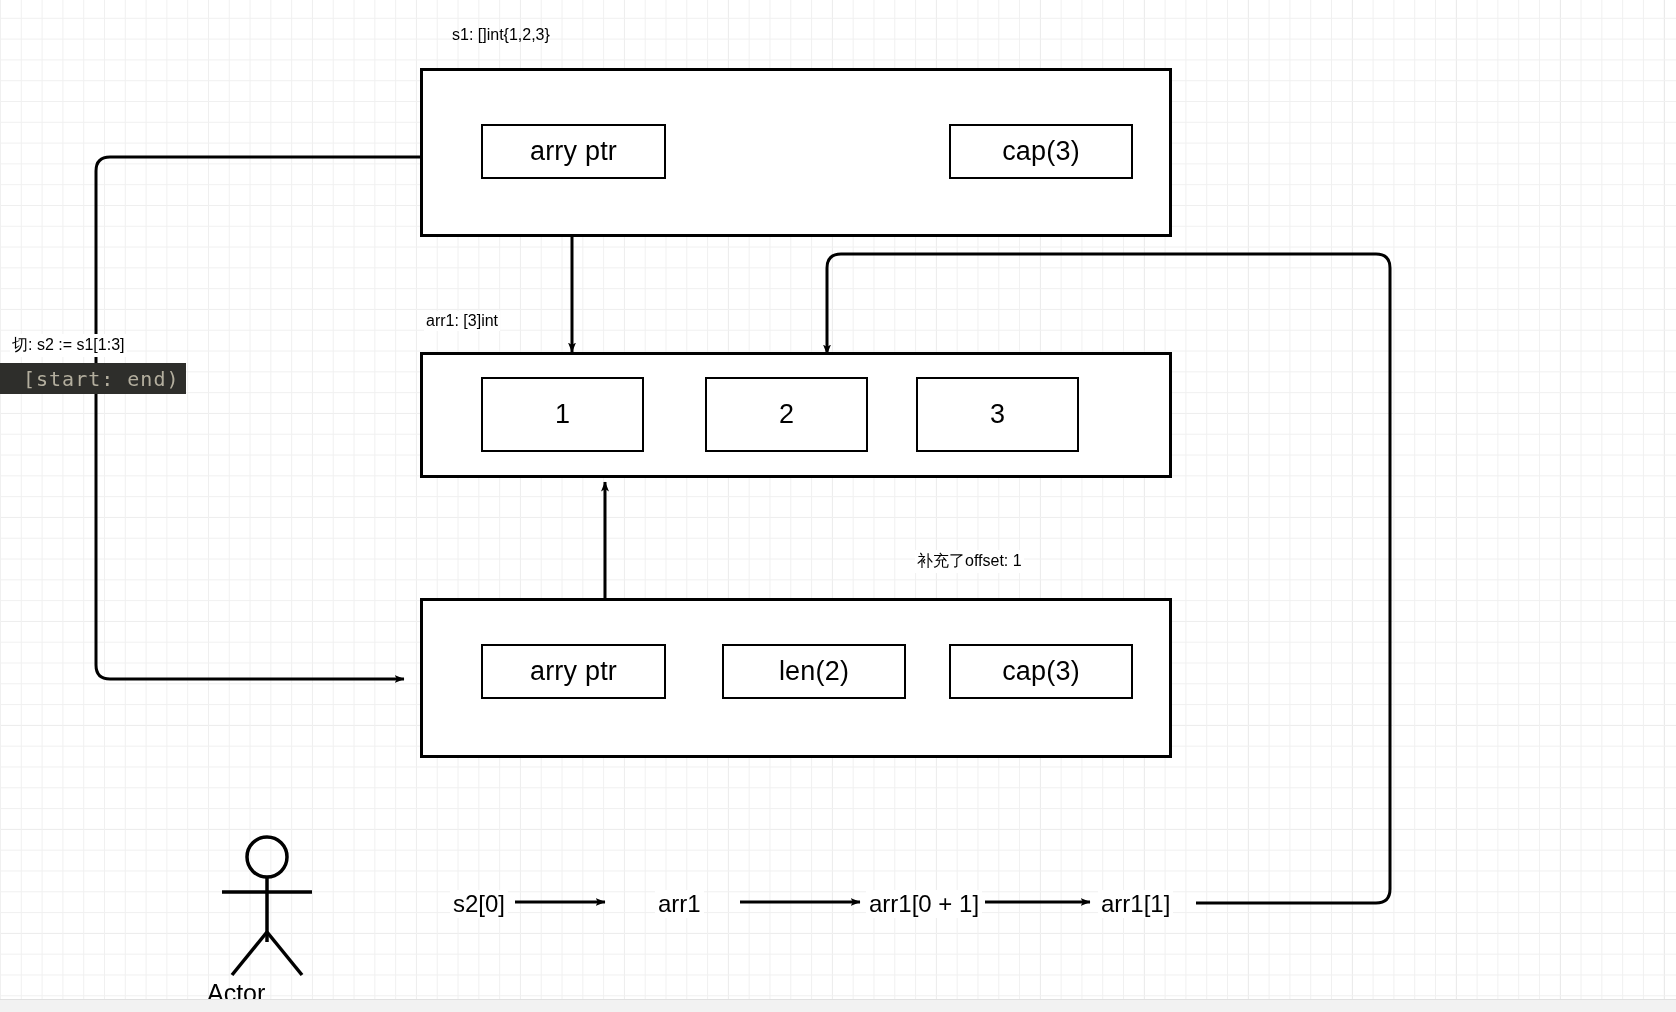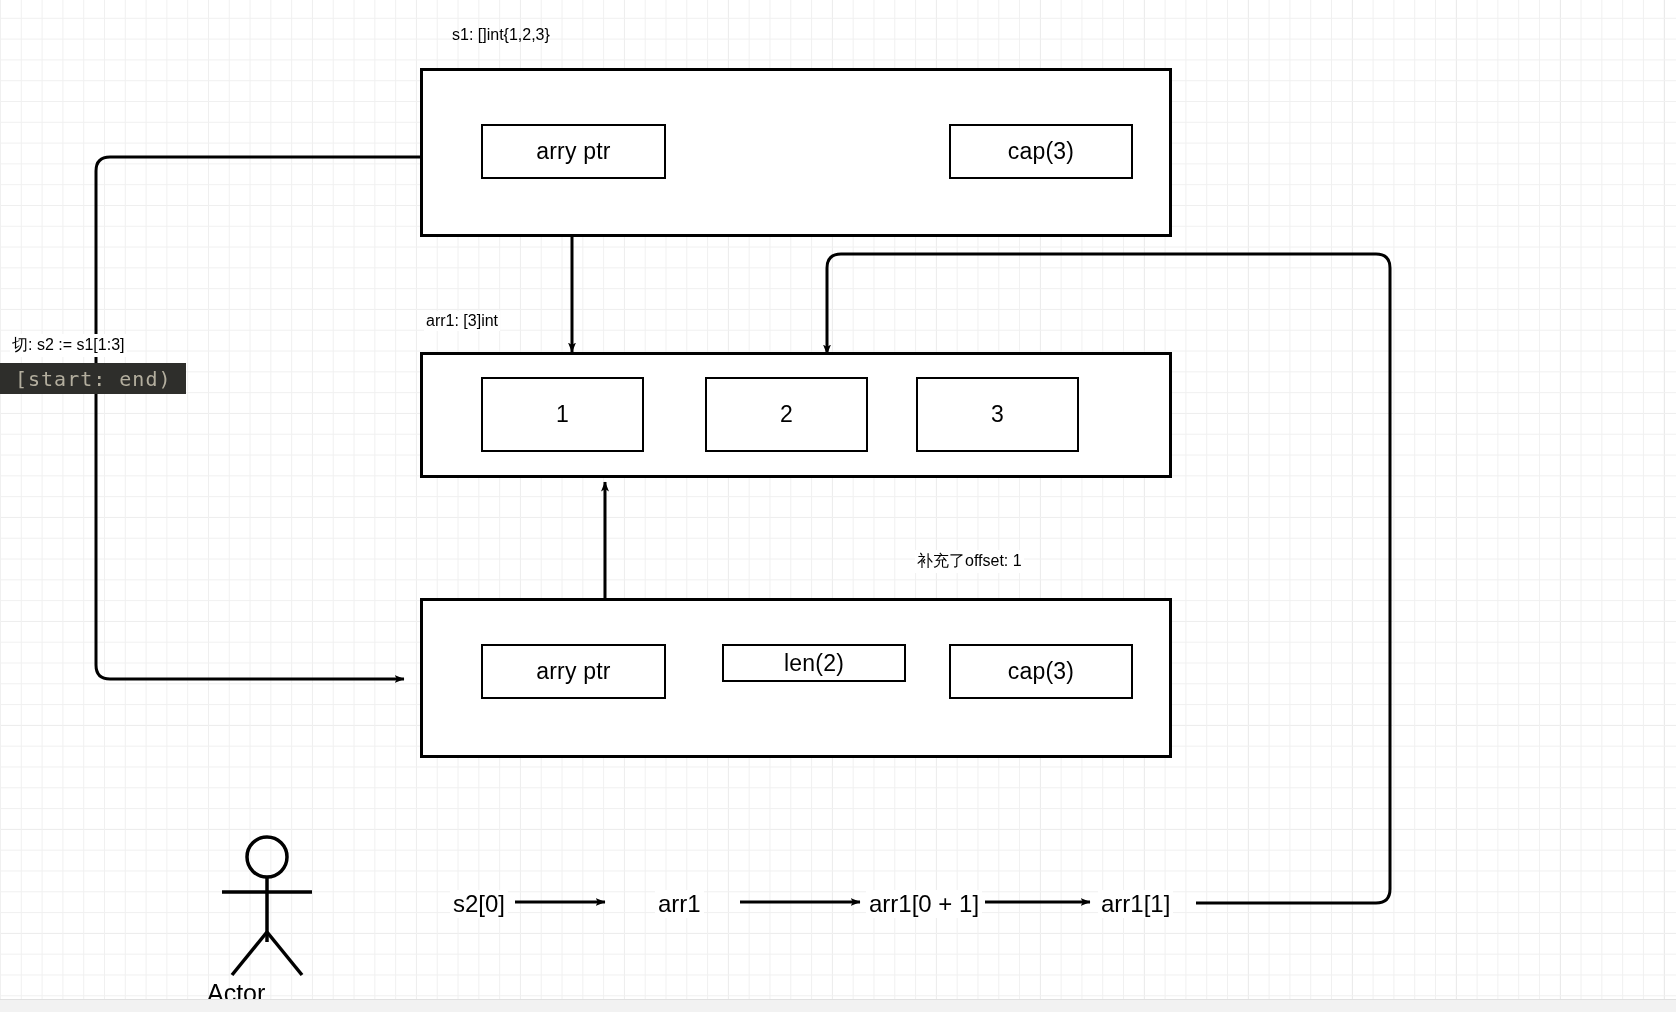--- a/index.html
+++ b/index.html
@@ -41,21 +41,21 @@
     background: #ffffff;
   }
   .cell {
     position: absolute;
     box-sizing: border-box;
     border: 2px solid #000000;
     background: #ffffff;
     display: flex;
     align-items: center;
     justify-content: center;
-    font-size: 23px;
+    font-size: 27px;
     color: #000000;
     letter-spacing: .2px;
   }
   .lbl {
     position: absolute;
     font-size: 16px;
     color: #000000;
     white-space: nowrap;
     background: transparent;
   }
@@ -65,21 +65,21 @@
   }
   .code-chip {
     position: absolute;
     background: #2e2e2b;
     color: #b3ae9e;
     font-family: "DejaVu Sans Mono", "Liberation Mono", monospace;
     font-size: 20px;
     letter-spacing: 1px;
     display: flex;
     align-items: center;
-    padding-left: 15px;
+    padding-left: 23px;
     box-sizing: border-box;
   }
   .chain-label {
     position: absolute;
     font-size: 24px;
     color: #000000;
     white-space: nowrap;
     background: #ffffff;
     padding: 0 3px;
   }
@@ -162,21 +162,21 @@
     <span>3</span>
   </div>
 
   <div class="lbl lbl-white-bg" style="left:915px; top:550px;">补充了offset: 1</div>
 
   <div class="struct-box" style="left:420px; top:598px; width:752px; height:160px;"></div>
 
   <div class="cell" style="left:481px; top:644px; width:185px; height:55px;">
     <span>arry ptr</span>
   </div>
-  <div class="cell" style="left:722px; top:644px; width:184px; height:38px;">
+  <div class="cell" style="left:722px; top:644px; width:184px; height:55px;">
     <span>len(2)</span>
   </div>
   <div class="cell" style="left:949px; top:644px; width:184px; height:55px;">
     <span>cap(3)</span>
   </div>
 
 
   <div class="chain-label" style="left:450px; top:890px;">s2[0]</div>
   <div class="chain-label" style="left:655px; top:890px;">arr1</div>
   <div class="chain-label" style="left:866px; top:890px;">arr1[0 + 1]</div>

